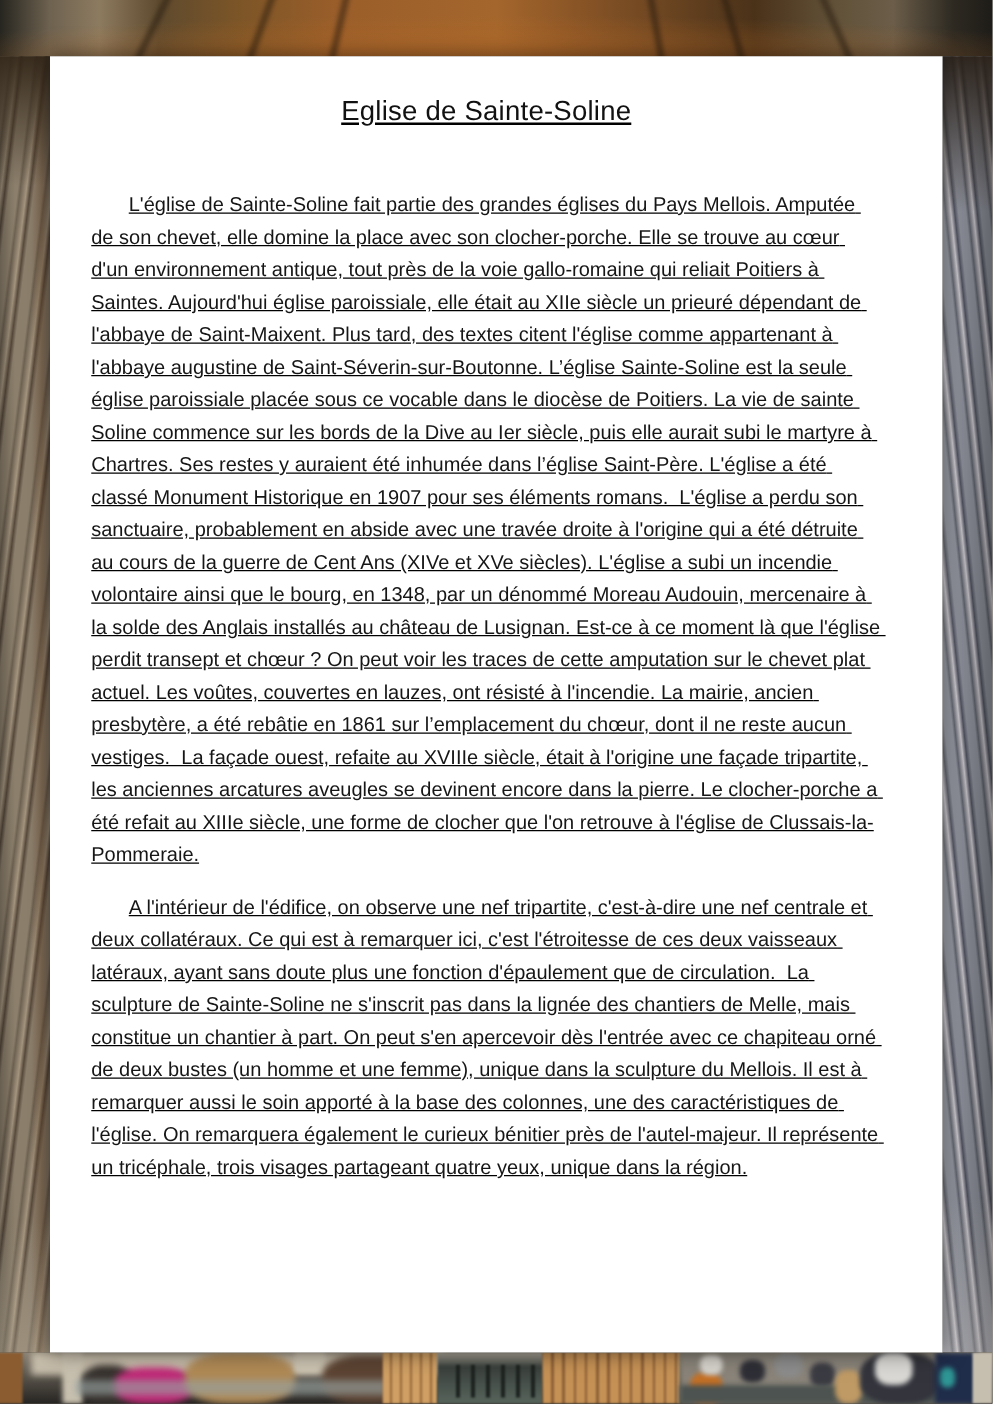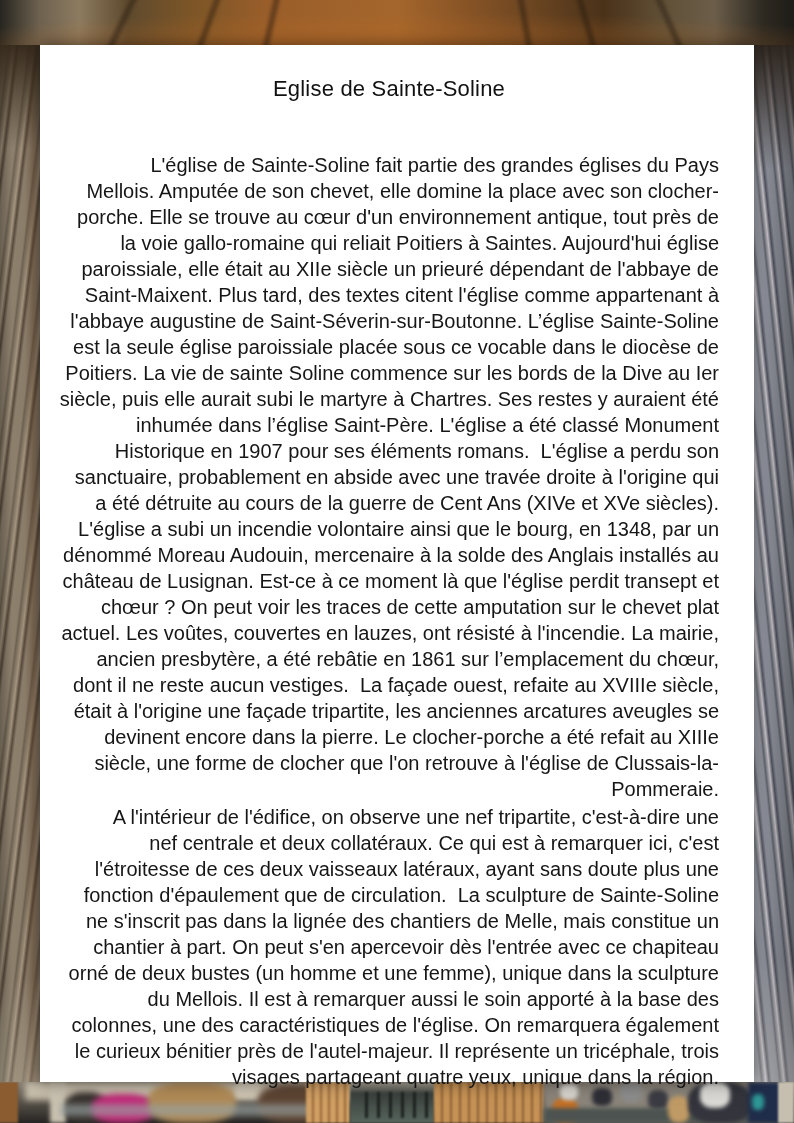--- a/index.html
+++ b/index.html
@@ -40,28 +40,28 @@
   .congregation{
     position:absolute;left:0;top:1082px;width:794px;height:41px;overflow:hidden;
     background:linear-gradient(180deg,#8a8274 0%,#5a554c 45%,#262422 100%);
   }
   .b{position:absolute;border-radius:40%;}
   
   .page{
     position:absolute;left:40px;top:45px;width:714px;height:1037px;
     background:#ffffff;box-shadow:0 0 16px rgba(0,0,0,.5);
   }
-  .page-inner{padding:31px 33px 0 17px;}
+  .page-inner{padding:31px 33px 0 17px;text-decoration:underline;}
   .doc-title{
     margin:0 0 50px 0;font-size:22px;font-weight:400;text-align:center;
     color:#111;letter-spacing:.2px;
   }
   .doc-para{
-    margin:2px;font-size:20px;line-height:26px;color:#161616;
-    text-indent:30px;white-space:pre-wrap;text-align:right;
+    margin:16px;font-size:16px;line-height:26px;color:#161616;
+    text-indent:30px;white-space:pre-wrap;
   }
 </style>
 </head>
 <body>
 
 <div class="photo">
 
   <div class="ceiling">
     <div class="rib" style="left:118px;transform:rotate(26deg);"></div>
     <div class="rib" style="left:205px;transform:rotate(20deg);"></div>

